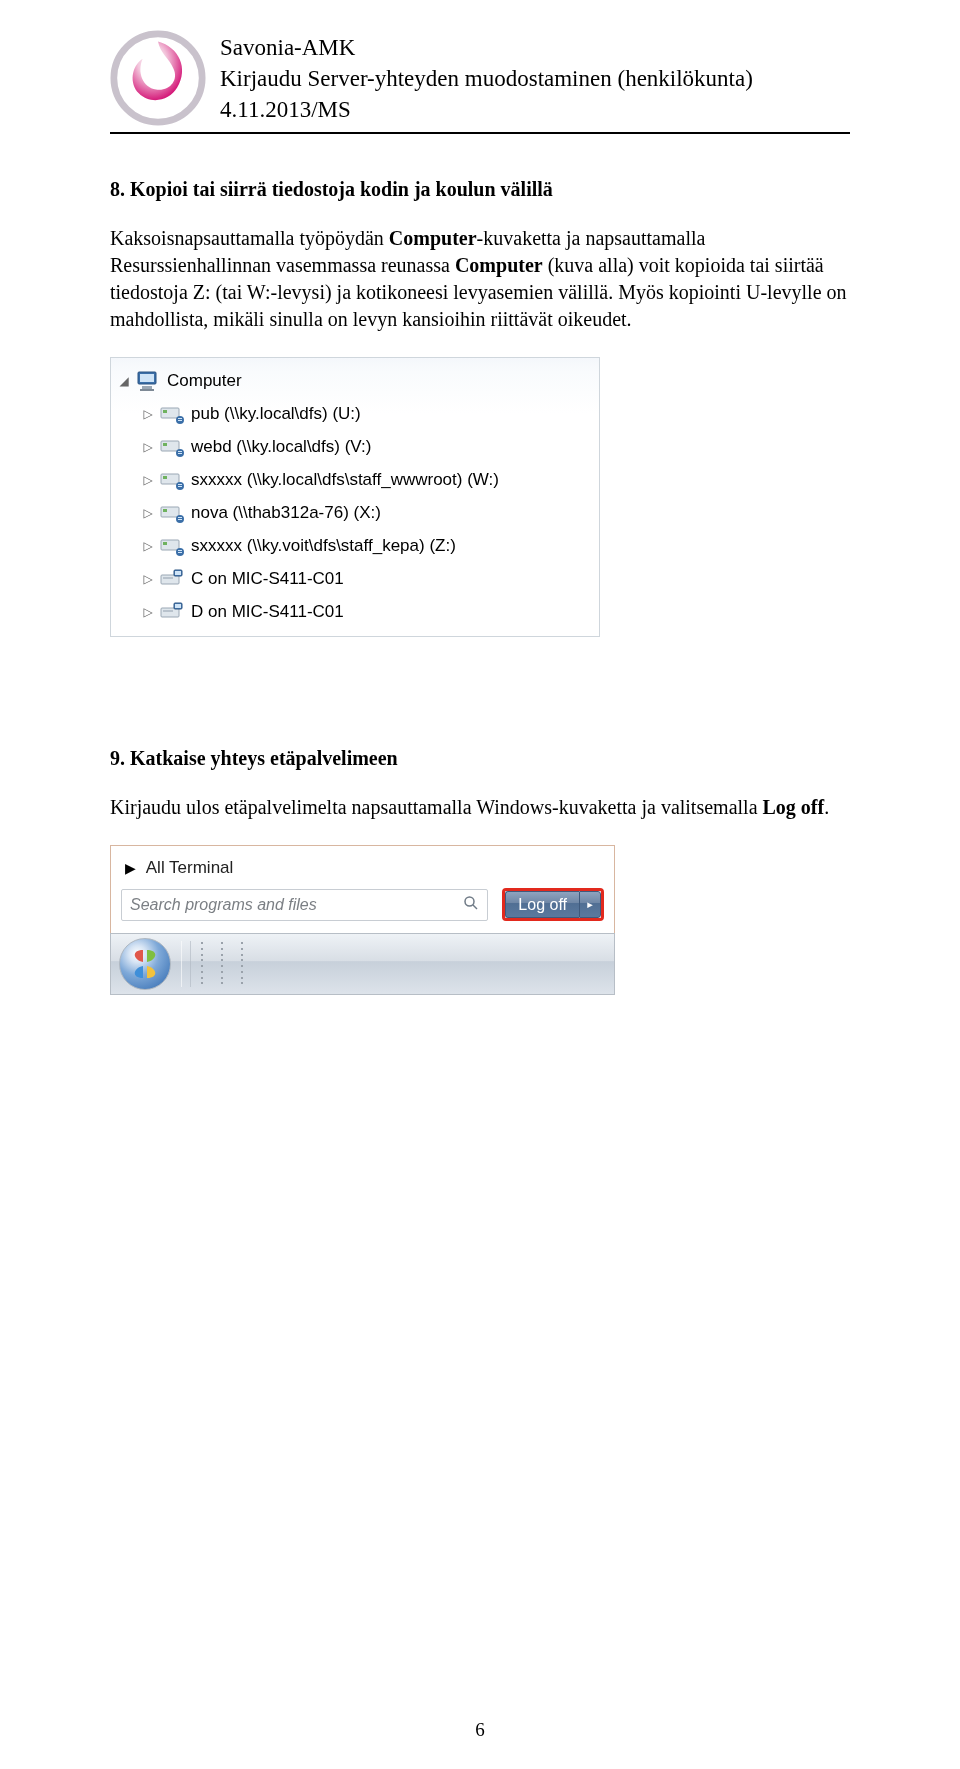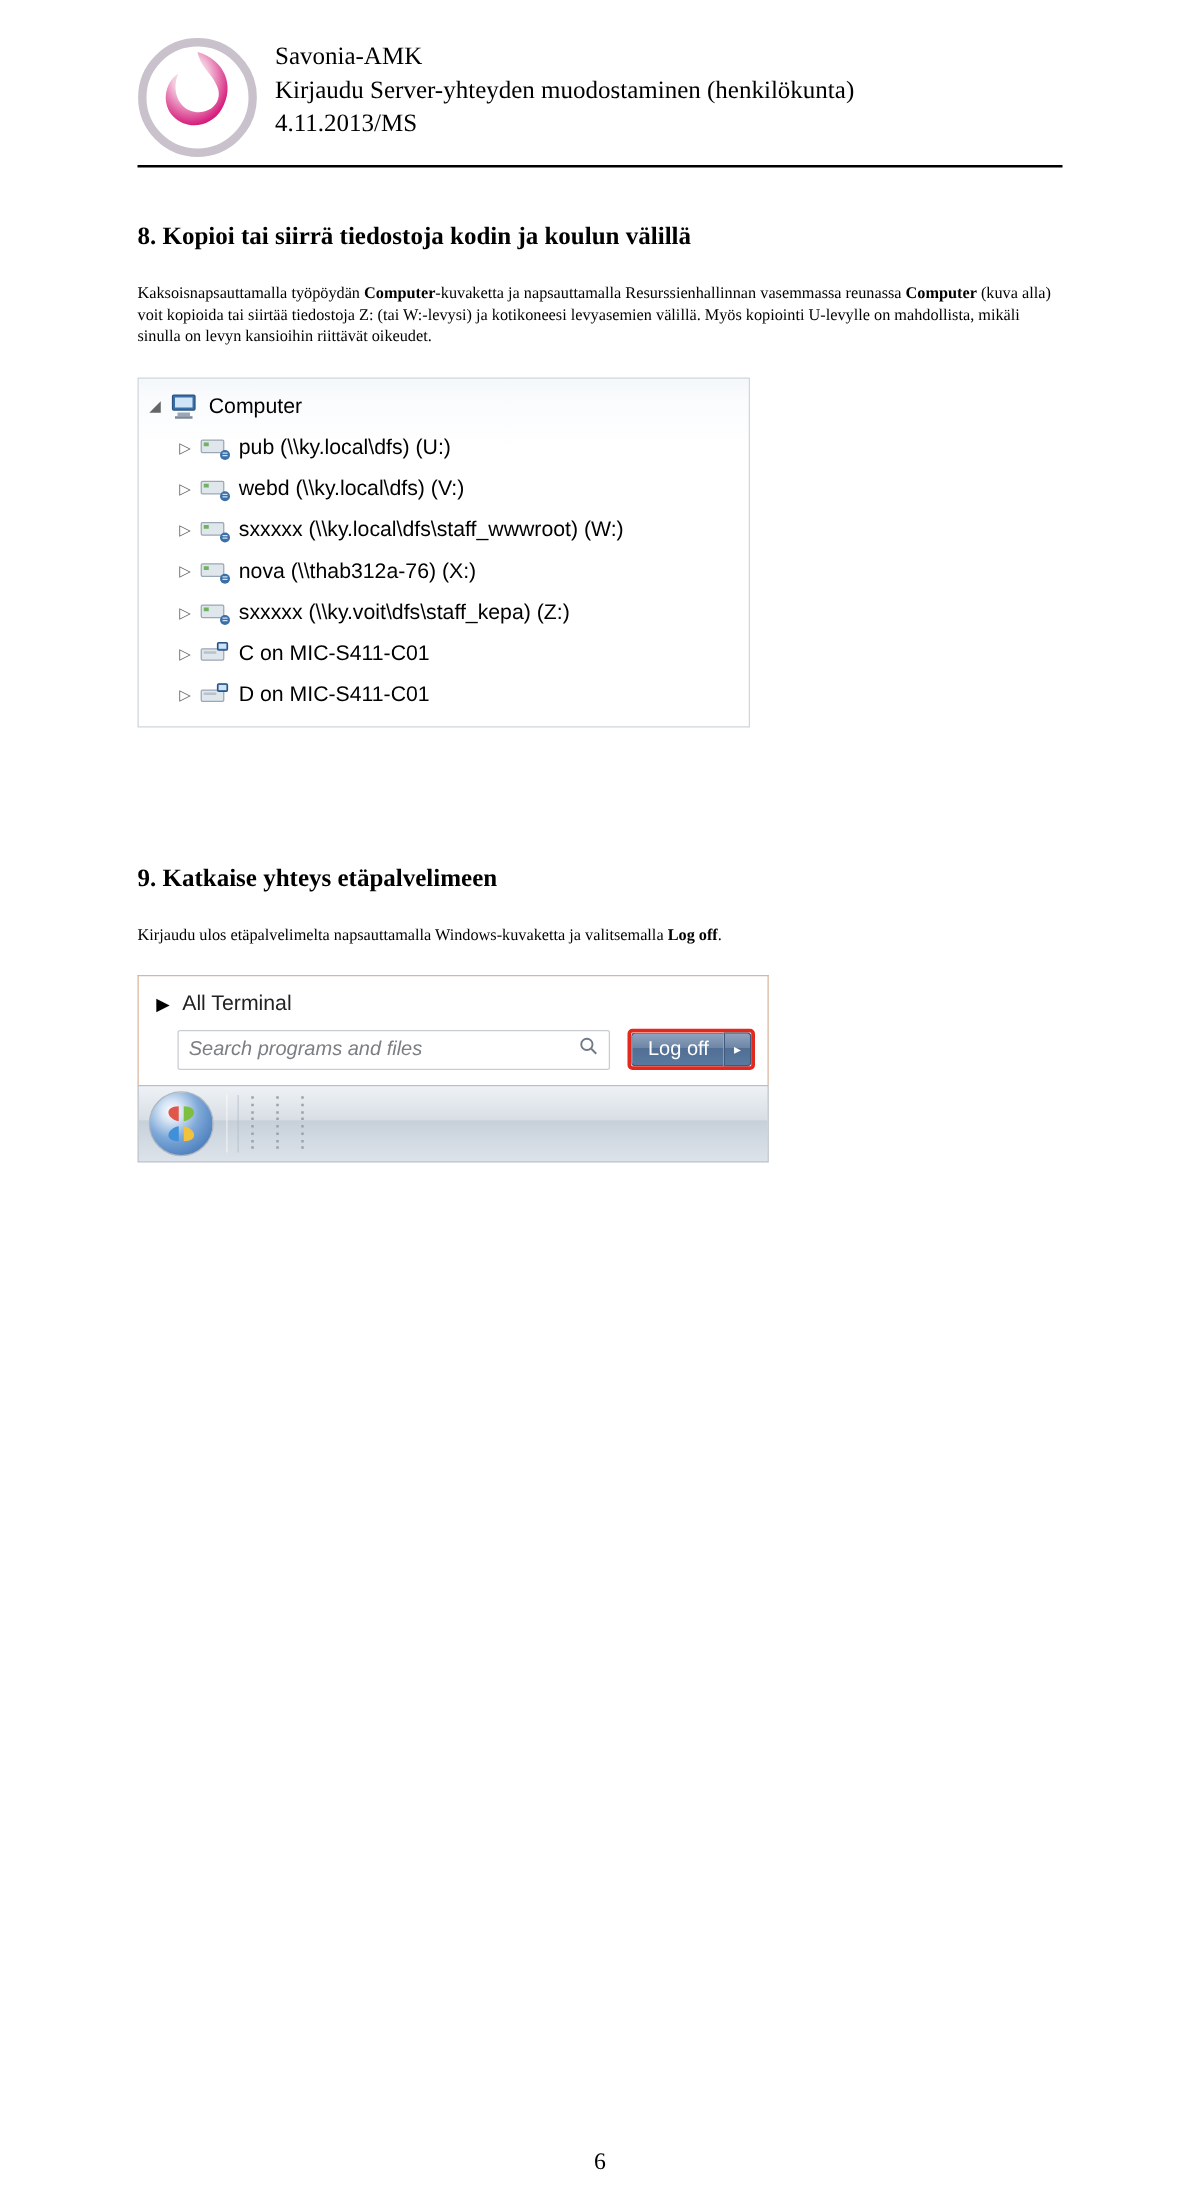--- a/index.html
+++ b/index.html
@@ -26,36 +26,36 @@
     width: 96px;
     height: 96px;
     position: relative;
     flex-shrink: 0;
   }
   .logo svg {
     width: 100%;
     height: 100%;
   }
   .header-text {
-    font-size: 20px;
+    font-size: 23px;
     line-height: 1.35;
     padding-top: 2px;
   }
   .hr {
     border: none;
     border-top: 2px solid #000;
     margin: 4px 0 44px 0;
   }
   h2.section-title {
     font-size: 20px;
     font-weight: bold;
     margin: 0 0 24px 0;
   }
   p.body {
-    font-size: 13px;
+    font-size: 20px;
     line-height: 1.35;
     margin: 0 0 24px 0;
   }
   .bold { font-weight: bold; }
 
   
   .figure-tree {
     border: 1px solid #cfd6dc;
     width: 490px;
     background: linear-gradient(#f4f7fb 0%, #f9fbfd 5%, #ffffff 20%);
@@ -133,21 +133,20 @@
     border-radius: 2px;
     height: 30px;
     display: flex;
     align-items: center;
     padding: 0 8px;
     gap: 8px;
     color: #7b7f84;
     font-style: italic;
     font-size: 16px;
     justify-content: flex-end;
-    margin-left: 21px;
   }
   .sm-search-text { flex: 1; }
   .sm-logoff-wrap {
     border: 3.5px solid #e2291d;
     border-radius: 4px;
     display: flex;
     align-items: stretch;
     height: 33px;
     box-sizing: border-box;
   }

